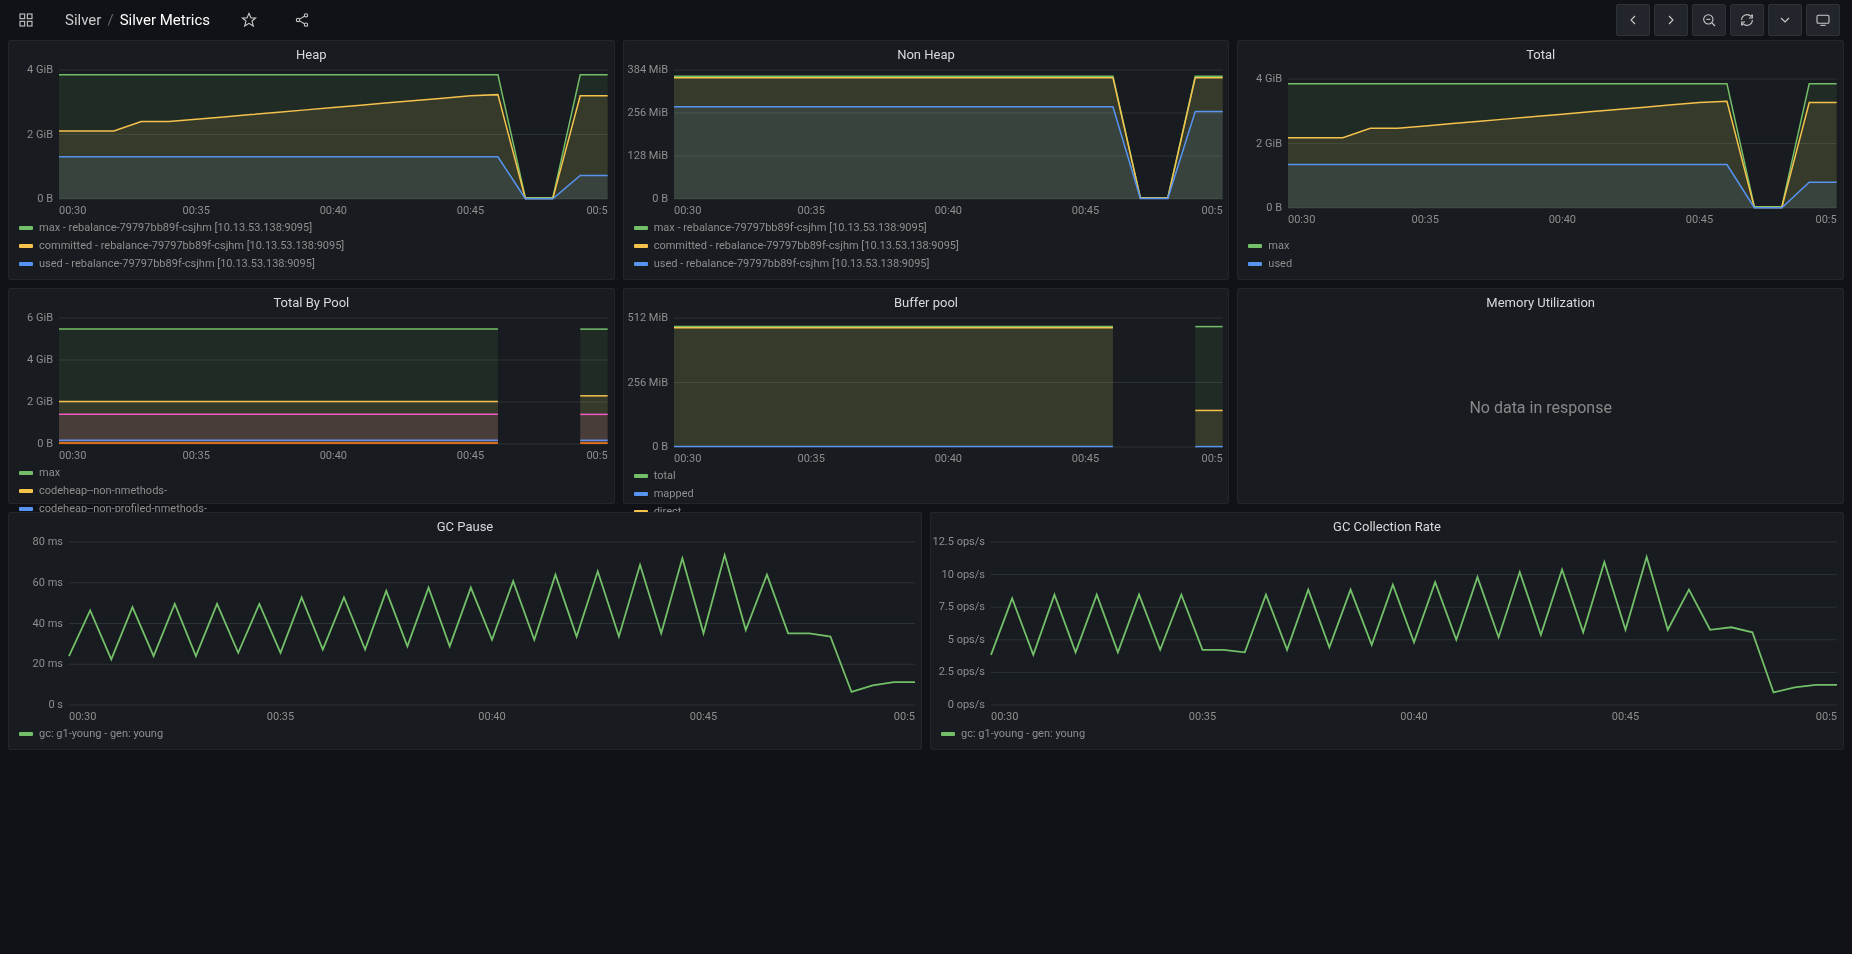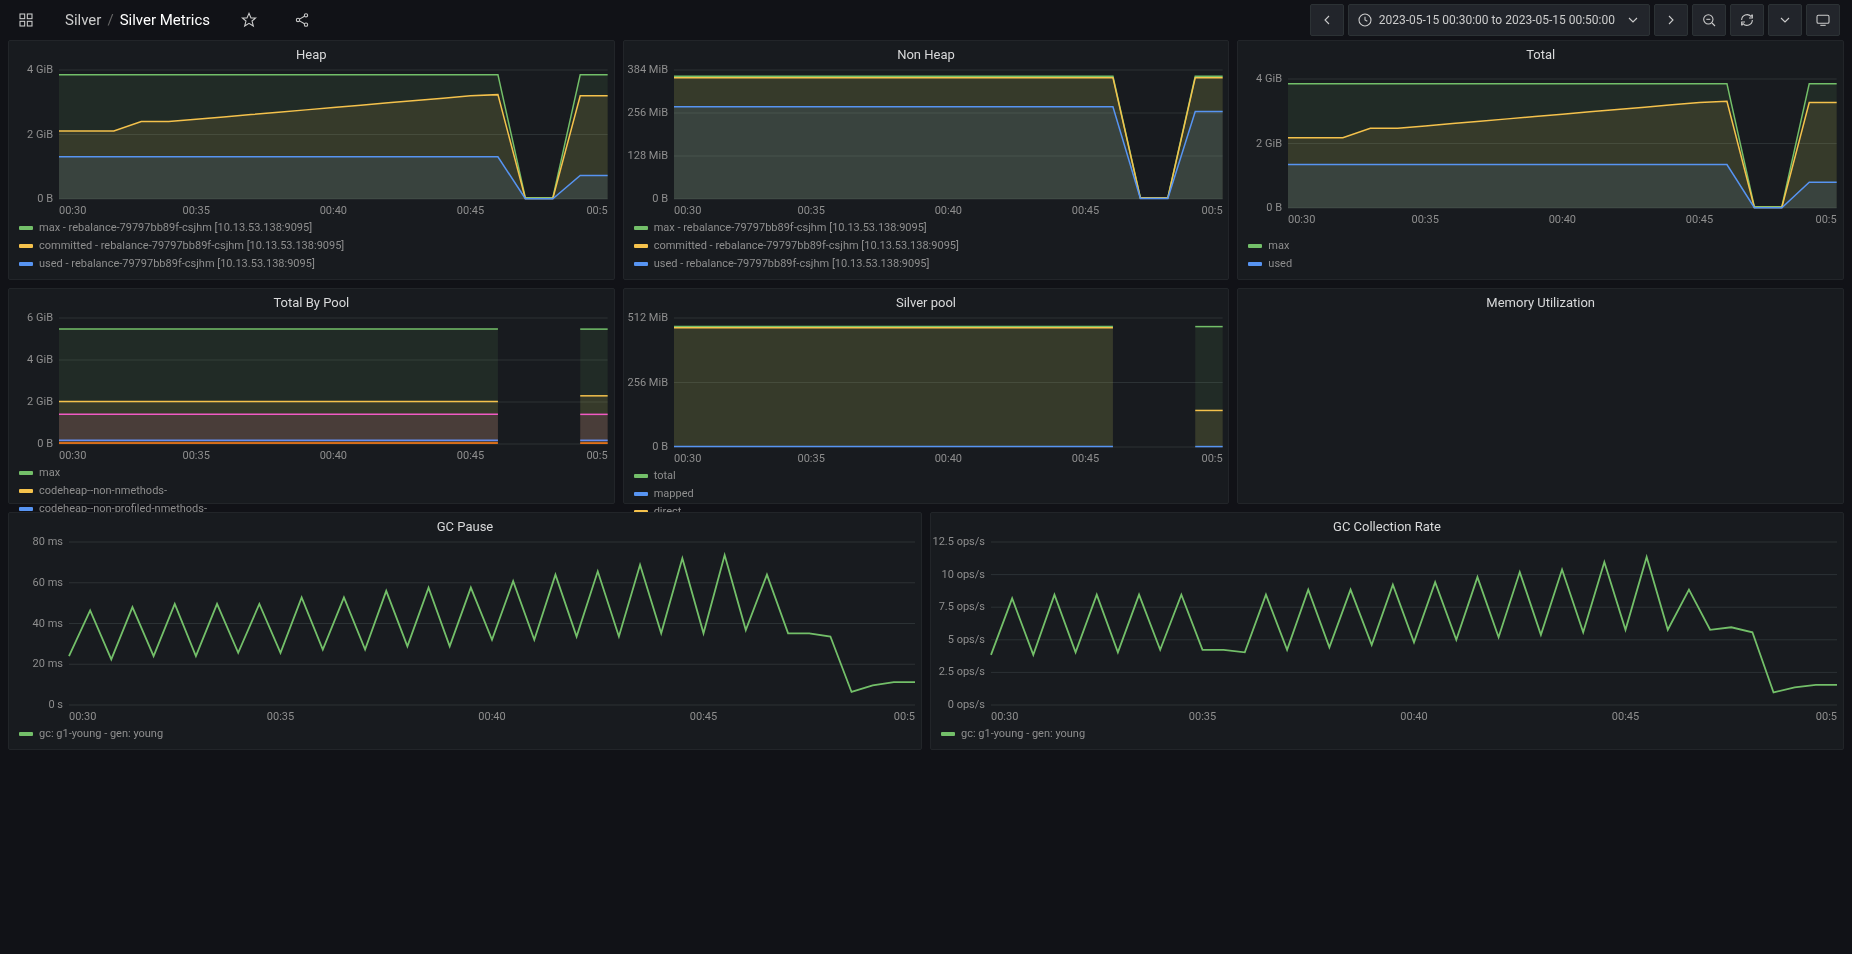--- a/index.html
+++ b/index.html
@@ -118,30 +118,20 @@
           <line x1="8.3" y1="13.3" x2="15.7" y2="17.7"></line>
         </svg>
     </span>
   </div>
   <div class="header-right">
     <span class="tb-btn">
         <svg viewBox="0 0 24 24">
           <polyline points="15 18 9 12 15 6"></polyline>
         </svg>
       </span>
-    <span class="tb-btn time-btn">
-      <svg viewBox="0 0 24 24">
-          <circle cx="12" cy="12" r="9"></circle>
-          <polyline points="12 7 12 12 15.5 14"></polyline>
-        </svg>
-      <span>2023-05-15 00:30:00 to 2023-05-15 00:50:00</span>
-      <svg class="arrow" viewBox="0 0 24 24">
-          <polyline points="6 9 12 15 18 9"></polyline>
-        </svg>
-    </span>
     <span class="tb-btn">
         <svg viewBox="0 0 24 24">
           <polyline points="9 18 15 12 9 6"></polyline>
         </svg>
       </span>
     <span class="tb-btn">
         <svg viewBox="0 0 24 24">
           <circle cx="11" cy="11" r="7"></circle>
           <line x1="16.5" y1="16.5" x2="21" y2="21"></line>
           <line x1="8" y1="11" x2="14" y2="11"></line>
@@ -337,21 +327,21 @@
           <span class="swatch" style="background:var(--blue)"></span>
           <span>codeheap--non-profiled-nmethods-</span>
         </div>
       <div class="item">
           <span class="swatch" style="background:var(--orange)"></span>
           <span>codeheap--profiled-nmethods-</span>
         </div>
     </div>
   </div>
   <div class="panel">
-    <div class="panel-title">Silver pool</div>
+    <div class="panel-title">Buffer pool</div>
     <div class="plot-wrap">
         <svg id="svg-bufferPool" viewBox="0 0 604.671875 153">
           <line x1="50" x2="598.671875" y1="135" y2="135" stroke="#2c3235" stroke-width="1"></line>
           <text x="44" y="138" text-anchor="end" fill="#8e8e8e" font-size="11">0 B</text>
           <line x1="50" x2="598.671875" y1="70.5" y2="70.5" stroke="#2c3235" stroke-width="1"></line>
           <text x="44" y="73.5" text-anchor="end" fill="#8e8e8e" font-size="11">256 MiB</text>
           <line x1="50" x2="598.671875" y1="6" y2="6" stroke="#2c3235" stroke-width="1"></line>
           <text x="44" y="9" text-anchor="end" fill="#8e8e8e" font-size="11">512 MiB</text>
           <text x="50" y="150" text-anchor="start" fill="#8e8e8e" font-size="11">00:30</text>
           <text x="187.16796875" y="150" text-anchor="middle" fill="#8e8e8e" font-size="11">00:35</text>
@@ -382,20 +372,21 @@
           <span>mapped</span>
         </div>
       <div class="item">
           <span class="swatch" style="background:var(--yellow)"></span>
           <span>direct</span>
         </div>
     </div>
   </div>
   <div class="panel">
     <div class="panel-title">Memory Utilization</div>
+    <div class="nodata">No data in response</div>
   </div>
 </div>
 
 <div class="grid row3">
   <div class="panel">
     <div class="panel-title">GC Pause</div>
     <div class="plot-wrap">
         <svg id="svg-gcPause" viewBox="0 0 912 187">
           <line x1="60" x2="906" y1="169" y2="169" stroke="#2c3235"></line>
           <text x="54" y="172" text-anchor="end" fill="#8e8e8e" font-size="11">0 s</text>

